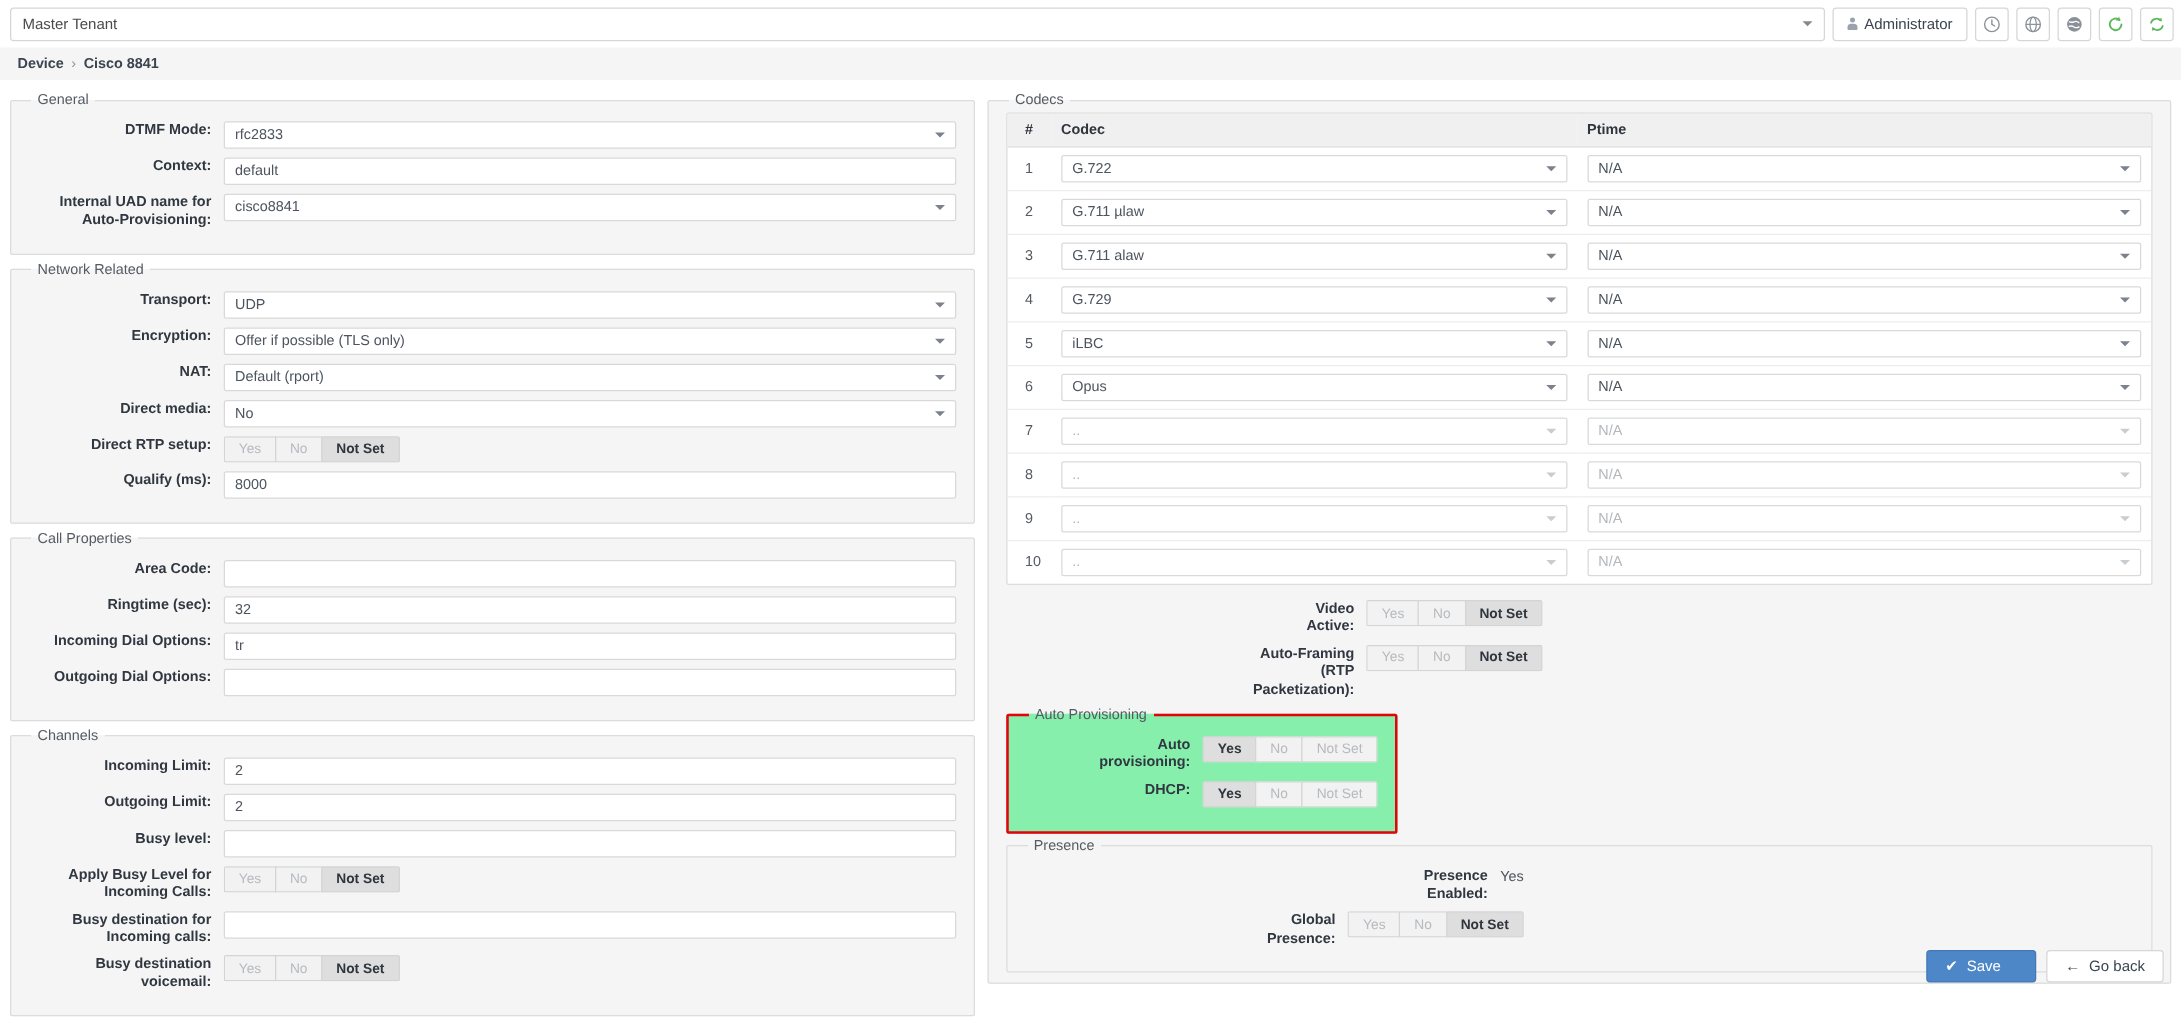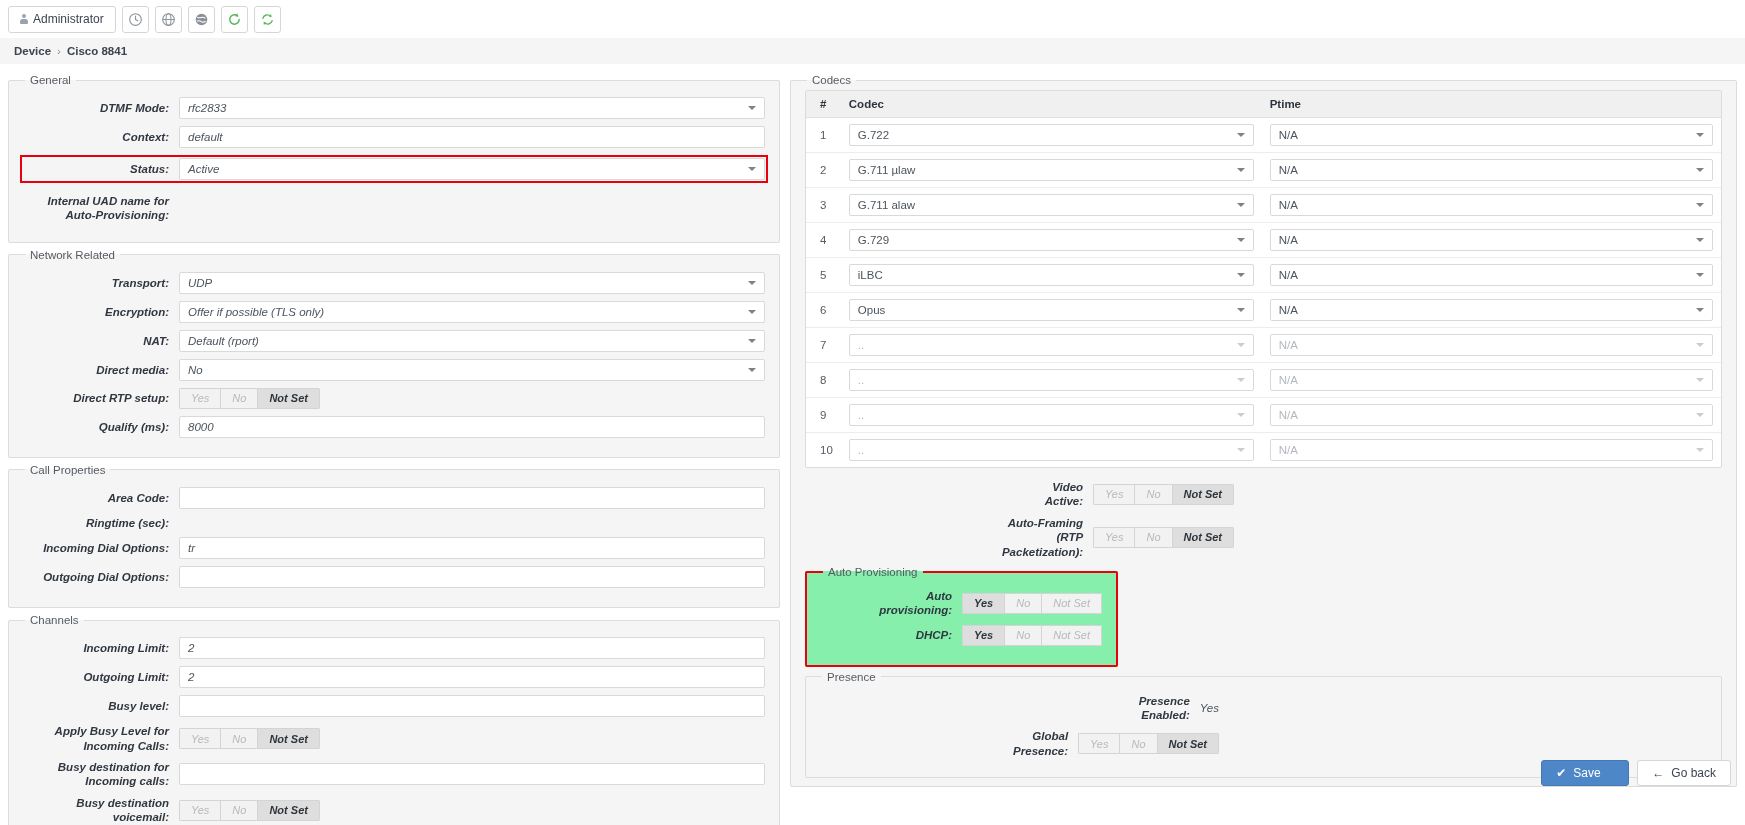--- a/index.html
+++ b/index.html
@@ -107,23 +107,21 @@
   }
   fieldset.panel > legend {
     font-size: 11.5px;
     color: #555b63;
     padding: 0 5px;
     margin-left: 2px;
   }
 
   .frow {
     display: flex;
-    align-items: center;
     margin: 7px 0;
-    font-style: italic;
   }
   .flabel {
     flex: 0 0 156px;
     text-align: right;
     padding-right: 10px;
     font-weight: bold;
     font-size: 11.5px;
     color: #303740;
     line-height: 1.25;
   }
@@ -228,20 +226,24 @@
   .btn-primary { background: #4d87c7; color: #fff; border-color: #4478b4; min-width: 88px; }
   .btn-default { background: #fff; color: #3c4450; border-color: #d6d6d6; min-width: 88px; }
   .btn .glyph { font-size: 12px; line-height: 1; }
 
   .presence-val { font-size: 11.5px; color: #4c545e; }
 </style>
 </head>
 <body>
 
 <div class="topbar">
+  <div class="tenant-select">
+    <span>Master Tenant</span>
+    <span class="caret"></span>
+  </div>
 
   <div class="admin-btn">
     <span class="user-ico"></span>
     <span>Administrator</span>
   </div>
 
   <div class="icon-btn">
     <svg width="15" height="15" viewBox="0 0 16 16">
       <circle cx="8" cy="8" r="6.2" fill="none" stroke="#8d939b" stroke-width="1.2"></circle>
       <path d="M8 4.3 V8 L10.4 9.4" fill="none" stroke="#8d939b" stroke-width="1.2" stroke-linecap="round"></path>
@@ -306,32 +308,29 @@
 
       <div class="frow">
         <div class="flabel">Context:</div>
         <div class="fctl">
           <div class="inp">
             <span>default</span>
           </div>
         </div>
       </div>
 
-      <div class="frow hl" style="margin:10px 0 14px 0;">
-        <div class="flabel">Status:</div>
+
+      <div class="frow">
+        <div class="flabel">Internal UAD name for Auto-Provisioning:</div>
         <div class="fctl">
           <div class="inp sel">
-            <span>Active</span>
+            <span>cisco8841</span>
             <span class="caret"></span>
           </div>
         </div>
-      </div>
-
-      <div class="frow">
-        <div class="flabel">Internal UAD name for Auto-Provisioning:</div>
       </div>
     </fieldset>
 
     <fieldset class="panel">
       <legend>Network Related</legend>
 
       <div class="frow">
         <div class="flabel">Transport:</div>
         <div class="fctl">
           <div class="inp sel">
@@ -399,20 +398,25 @@
         <div class="flabel">Area Code:</div>
         <div class="fctl">
           <div class="inp">
             <span></span>
           </div>
         </div>
       </div>
 
       <div class="frow">
         <div class="flabel">Ringtime (sec):</div>
+        <div class="fctl">
+          <div class="inp">
+            <span>32</span>
+          </div>
+        </div>
       </div>
 
       <div class="frow">
         <div class="flabel">Incoming Dial Options:</div>
         <div class="fctl">
           <div class="inp">
             <span>tr</span>
           </div>
         </div>
       </div>

